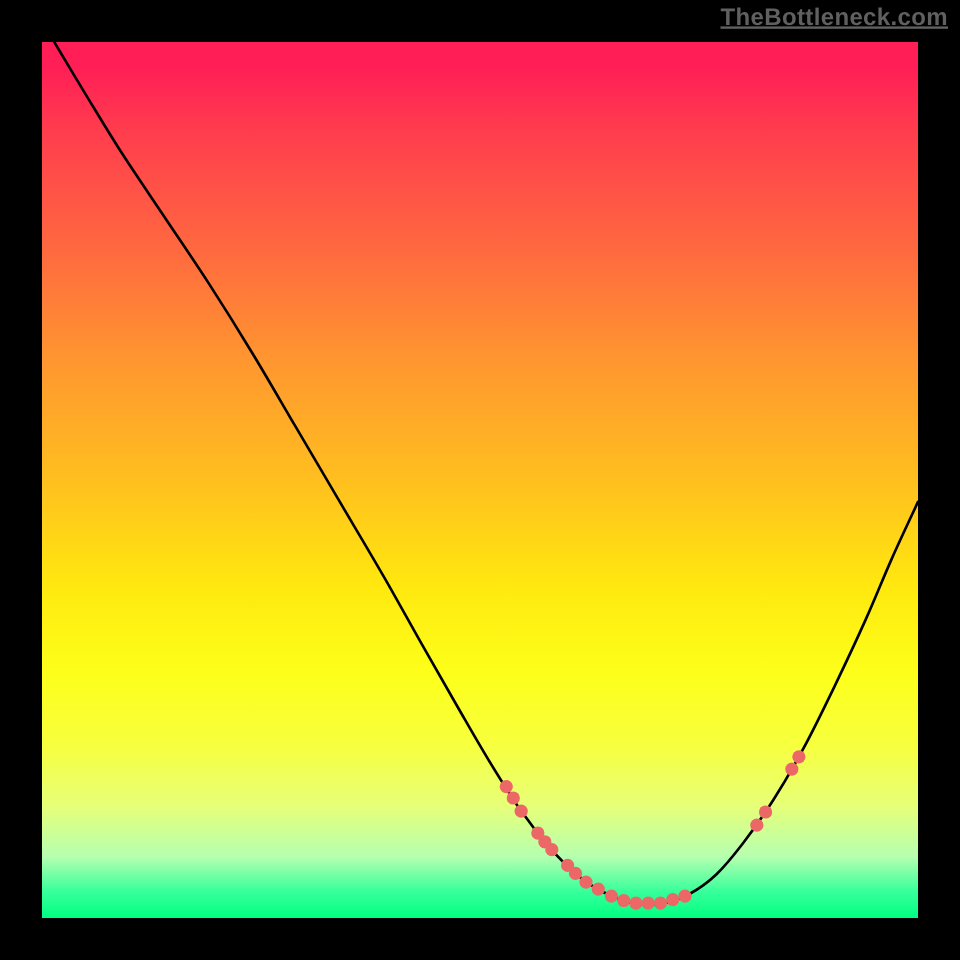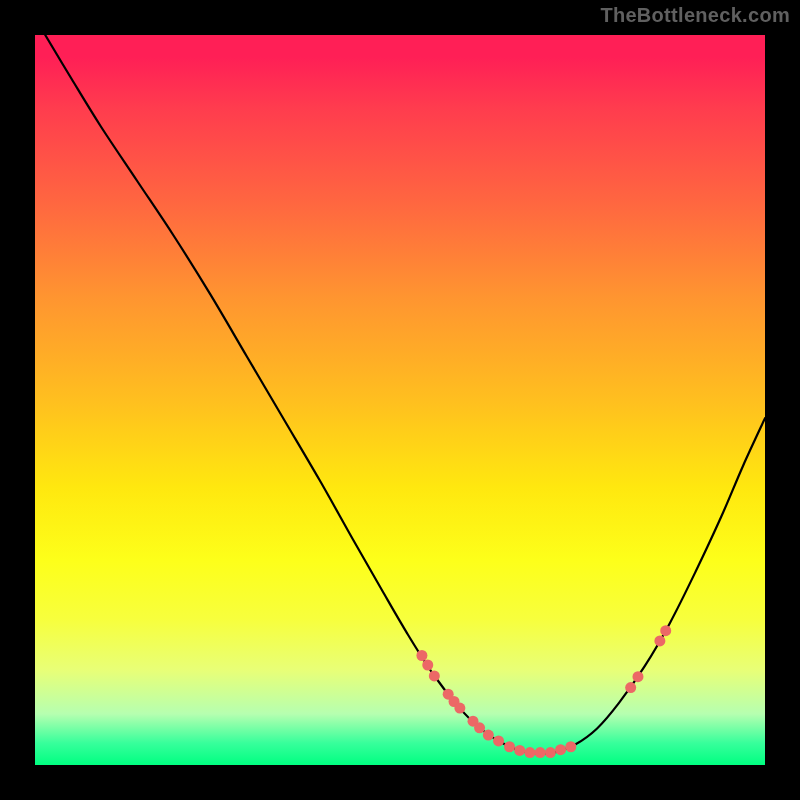--- a/index.html
+++ b/index.html
@@ -19,20 +19,21 @@
   }
   .watermark {
     position: absolute;
     top: 4px;
     right: 10px;
     color: #606060;
     font-size: 20px;
     font-weight: 600;
     letter-spacing: 0.3px;
     z-index: 10;
+    text-decoration: underline;
   }
   .plot-area {
     position: absolute;
     left: 35px;
     top: 35px;
     width: 730px;
     height: 730px;
     overflow: hidden;
   }
   .gradient-bg {

